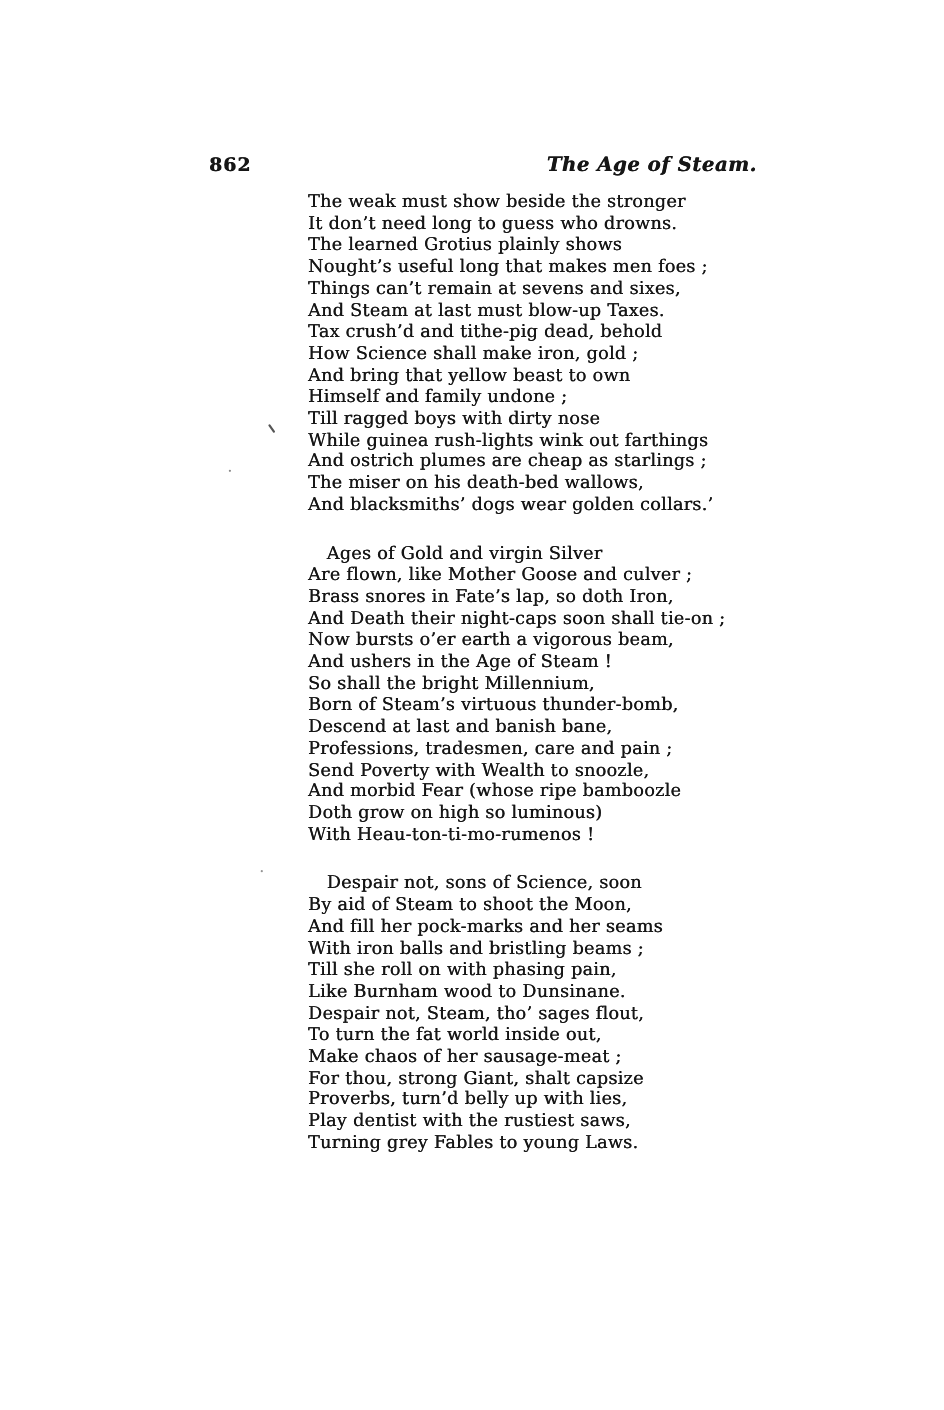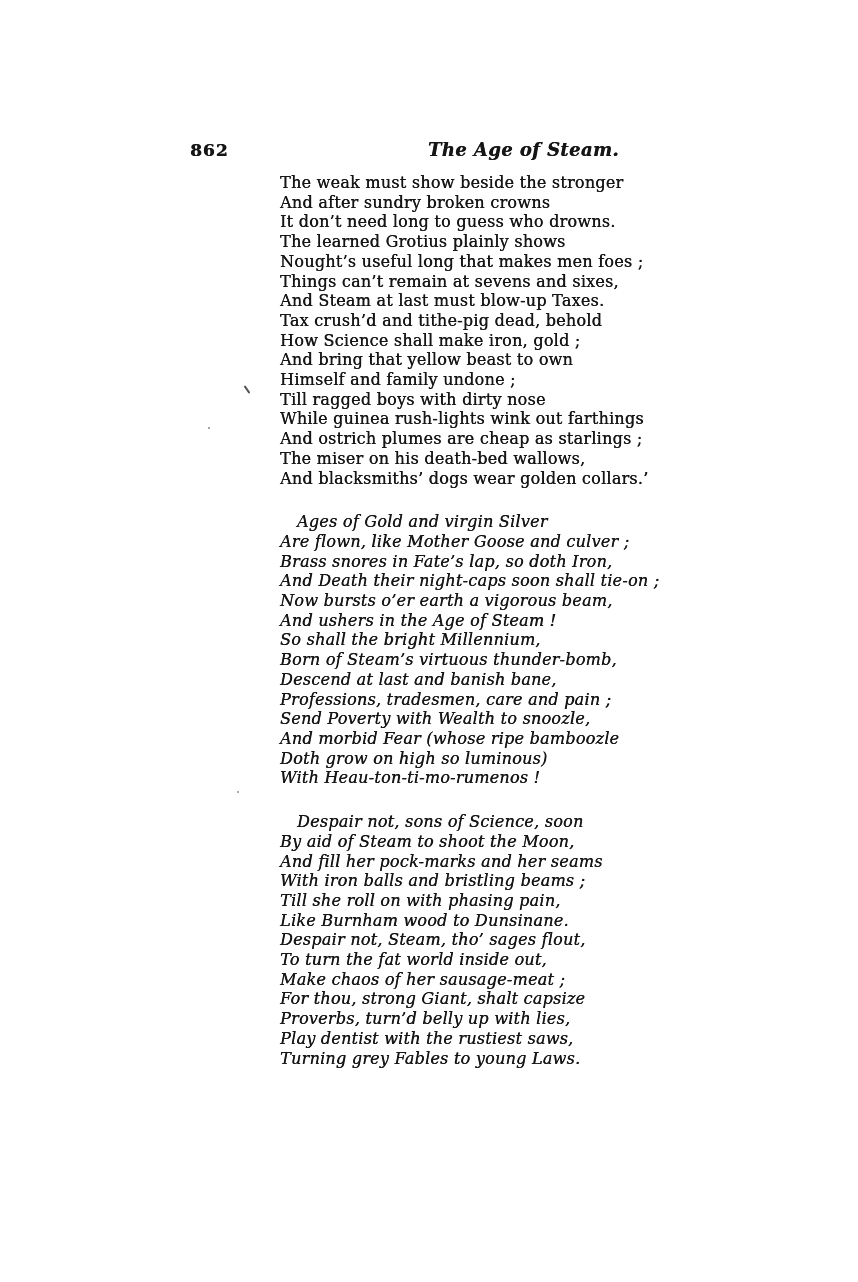--- a/index.html
+++ b/index.html
@@ -19,20 +19,21 @@
     position: absolute;
     inset: 0;
     background: #ffffff;
   }
   .header {
     position: absolute;
     top: 139px;
     left: 0;
     width: 808px;
     height: 26px;
+    text-align: right;
   }
   .pagenum {
     position: absolute;
     left: 190px;
     top: 1px;
     font-size: 17px;
     font-weight: bold;
     letter-spacing: 1px;
     text-shadow: 0.5px 0 0 currentColor;
   }
@@ -52,21 +53,20 @@
     position: absolute;
     left: 280px;
     top: 173px;
     width: 440px;
   }
   .stanza {
     margin: 0;
   }
   .stanza + .stanza {
     margin-top: 24px;
-    font-style: italic;
   }
   .line {
     font-size: 16px;
     line-height: 19.7px;
     letter-spacing: 0.25px;
     white-space: nowrap;
     text-shadow: 0.3px 0 0 currentColor;
   }
   .line.indent {
     padding-left: 17px;
@@ -106,21 +106,20 @@
 
 <div class="page">
   <div class="header">
     <span class="pagenum">862</span>
     <span class="running-title">The Age of Steam.</span>
   </div>
 
   <div class="poem" id="poem">
       <div class="stanza">
         <div class="line">The weak must show beside the stronger</div>
-        <div class="line">And after sundry broken crowns</div>
         <div class="line">It don’t need long to guess who drowns.</div>
         <div class="line">The learned Grotius plainly shows</div>
         <div class="line">Nought’s useful long that makes men foes ;</div>
         <div class="line">Things can’t remain at sevens and sixes,</div>
         <div class="line">And Steam at last must blow-up Taxes.</div>
         <div class="line">Tax crush’d and tithe-pig dead, behold</div>
         <div class="line">How Science shall make iron, gold ;</div>
         <div class="line">And bring that yellow beast to own</div>
         <div class="line">Himself and family undone ;</div>
         <div class="line">Till ragged boys with dirty nose</div>

